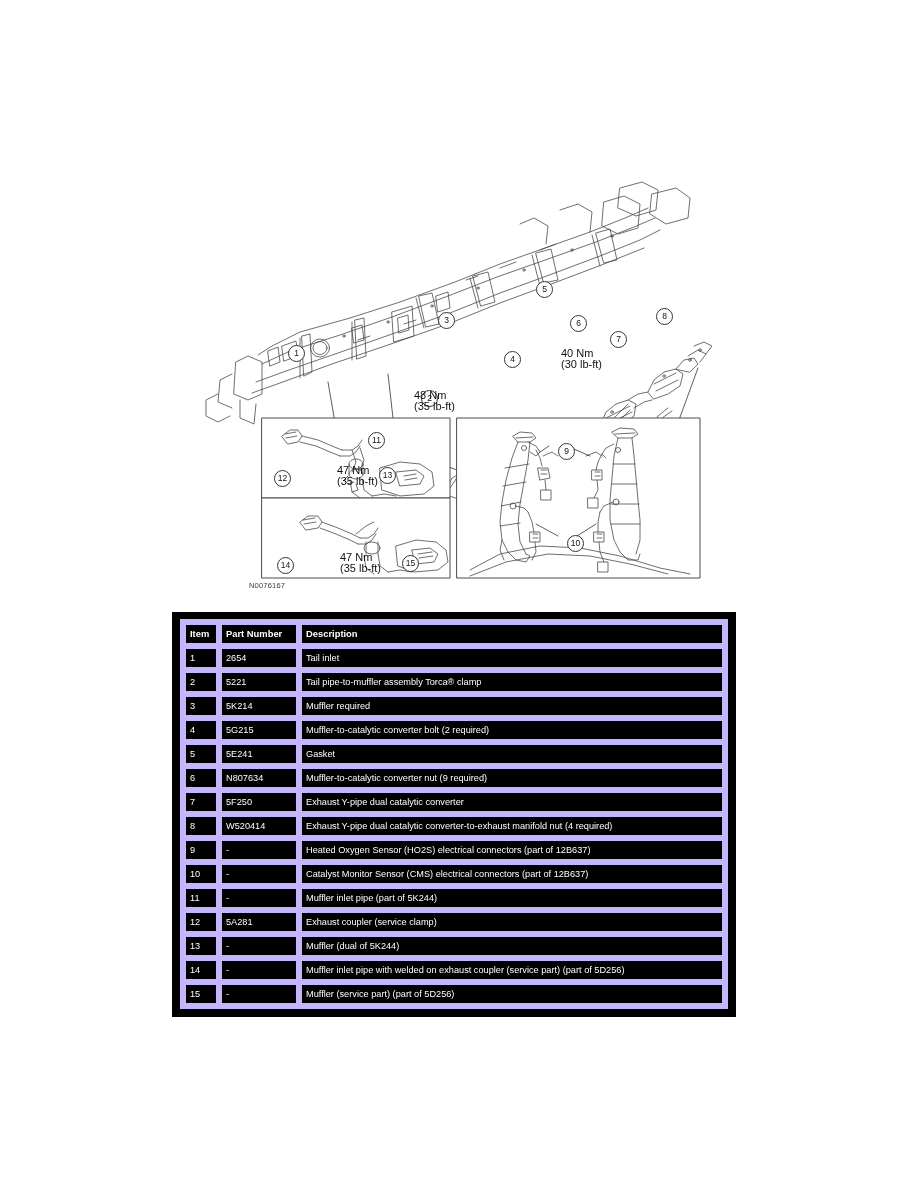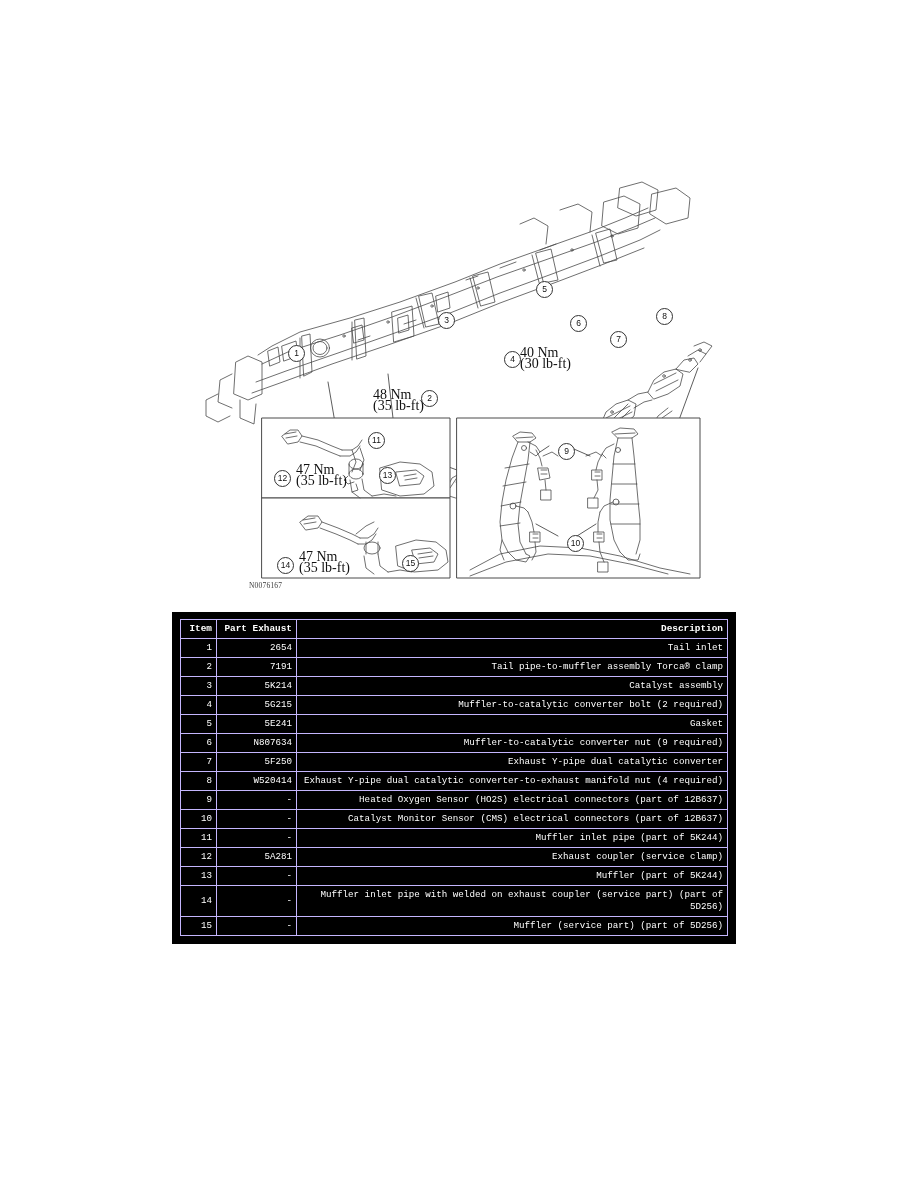--- a/index.html
+++ b/index.html
@@ -11,49 +11,49 @@
   }
   .page { position: relative; width: 918px; height: 1188px; background: #fff; overflow: hidden; }
 
   
   .figure { position: absolute; left: 0; top: 150px; width: 918px; height: 460px; }
   .figure svg { display: block; }
 
   .fig-id {
     position: absolute; left: 249px; top: 581px;
     font-size: 7.5px; color: #3b3b3b; letter-spacing: .2px;
-    font-family: Liberation Serif, serif;
+    font-family: Liberation Sans, sans-serif;
   }
 
   
   .callout {
     position: absolute; width: 17px; height: 17px; border-radius: 50%;
     background: #ffffff; border: 1.1px solid #333;
     font-size: 8.5px; color: #111; line-height: 15px; text-align: center;
     font-family: "Liberation Sans", sans-serif;
   }
   .torque {
-    position: absolute; font-size: 14px; color: #111; line-height: 10.5px;
-    white-space: nowrap; font-family: Liberation Serif, serif;
+    position: absolute; font-size: 11px; color: #111; line-height: 10.5px;
+    white-space: nowrap; font-family: Liberation Sans, sans-serif; padding-left: 41px;
   }
 
   
   .table-frame {
     position: absolute; left: 172px; top: 612px; width: 564px;
     background: #000; border: 1px solid #000; padding: 6px 7px 7px 7px;
   }
   table.parts {
     width: 100%; border-collapse: collapse; background: #000;
     table-layout: fixed;
   }
   table.parts th, table.parts td {
-    border: 1px solid #c4b5fd;
-    color: #ffffff; text-align: right;
+    border: 6px solid #c4b5fd;
+    color: #ffffff; text-align: left;
     font-size: 9.2px; padding: 3px 4px 3px 4px;
-    font-family: Liberation Mono, monospace;
+    font-family: Liberation Sans, sans-serif;
     vertical-align: middle; line-height: 12px;
   }
   table.parts th { font-weight: bold; font-size: 9.4px; }
   th.c-item, td.c-item { width: 36px; }
   th.c-part, td.c-part { width: 80px; }
   th.c-desc { text-align: center; margin-top: 48px; }
 </style>
 </head>
 <body>
 
@@ -358,39 +358,39 @@
     </div>
   </div>
 
   <div class="fig-id">N0076167</div>
 
   <div class="table-frame">
     <table class="parts">
       <thead>
         <tr>
           <th class="c-item">Item</th>
-          <th class="c-part">Part Exhaust</th>
+          <th class="c-part">Part Number</th>
           <th class="c-desc">Description</th>
         </tr>
       </thead>
       <tbody>
           <tr>
             <td class="c-item">1</td>
             <td class="c-part">2654</td>
             <td class="c-desc-cell">Tail inlet</td>
           </tr>
           <tr>
             <td class="c-item">2</td>
-            <td class="c-part">7191</td>
+            <td class="c-part">5221</td>
             <td class="c-desc-cell">Tail pipe-to-muffler assembly Torca® clamp</td>
           </tr>
           <tr>
             <td class="c-item">3</td>
             <td class="c-part">5K214</td>
-            <td class="c-desc-cell">Catalyst assembly</td>
+            <td class="c-desc-cell">Muffler required</td>
           </tr>
           <tr>
             <td class="c-item">4</td>
             <td class="c-part">5G215</td>
             <td class="c-desc-cell">Muffler-to-catalytic converter bolt (2 required)</td>
           </tr>
           <tr>
             <td class="c-item">5</td>
             <td class="c-part">5E241</td>
             <td class="c-desc-cell">Gasket</td>
@@ -426,21 +426,21 @@
             <td class="c-desc-cell">Muffler inlet pipe (part of 5K244)</td>
           </tr>
           <tr>
             <td class="c-item">12</td>
             <td class="c-part">5A281</td>
             <td class="c-desc-cell">Exhaust coupler (service clamp)</td>
           </tr>
           <tr>
             <td class="c-item">13</td>
             <td class="c-part">-</td>
-            <td class="c-desc-cell">Muffler (part of 5K244)</td>
+            <td class="c-desc-cell">Muffler (dual of 5K244)</td>
           </tr>
           <tr>
             <td class="c-item">14</td>
             <td class="c-part">-</td>
             <td class="c-desc-cell">Muffler inlet pipe with welded on exhaust coupler (service part) (part of 5D256)</td>
           </tr>
           <tr>
             <td class="c-item">15</td>
             <td class="c-part">-</td>
             <td class="c-desc-cell">Muffler (service part) (part of 5D256)</td>

